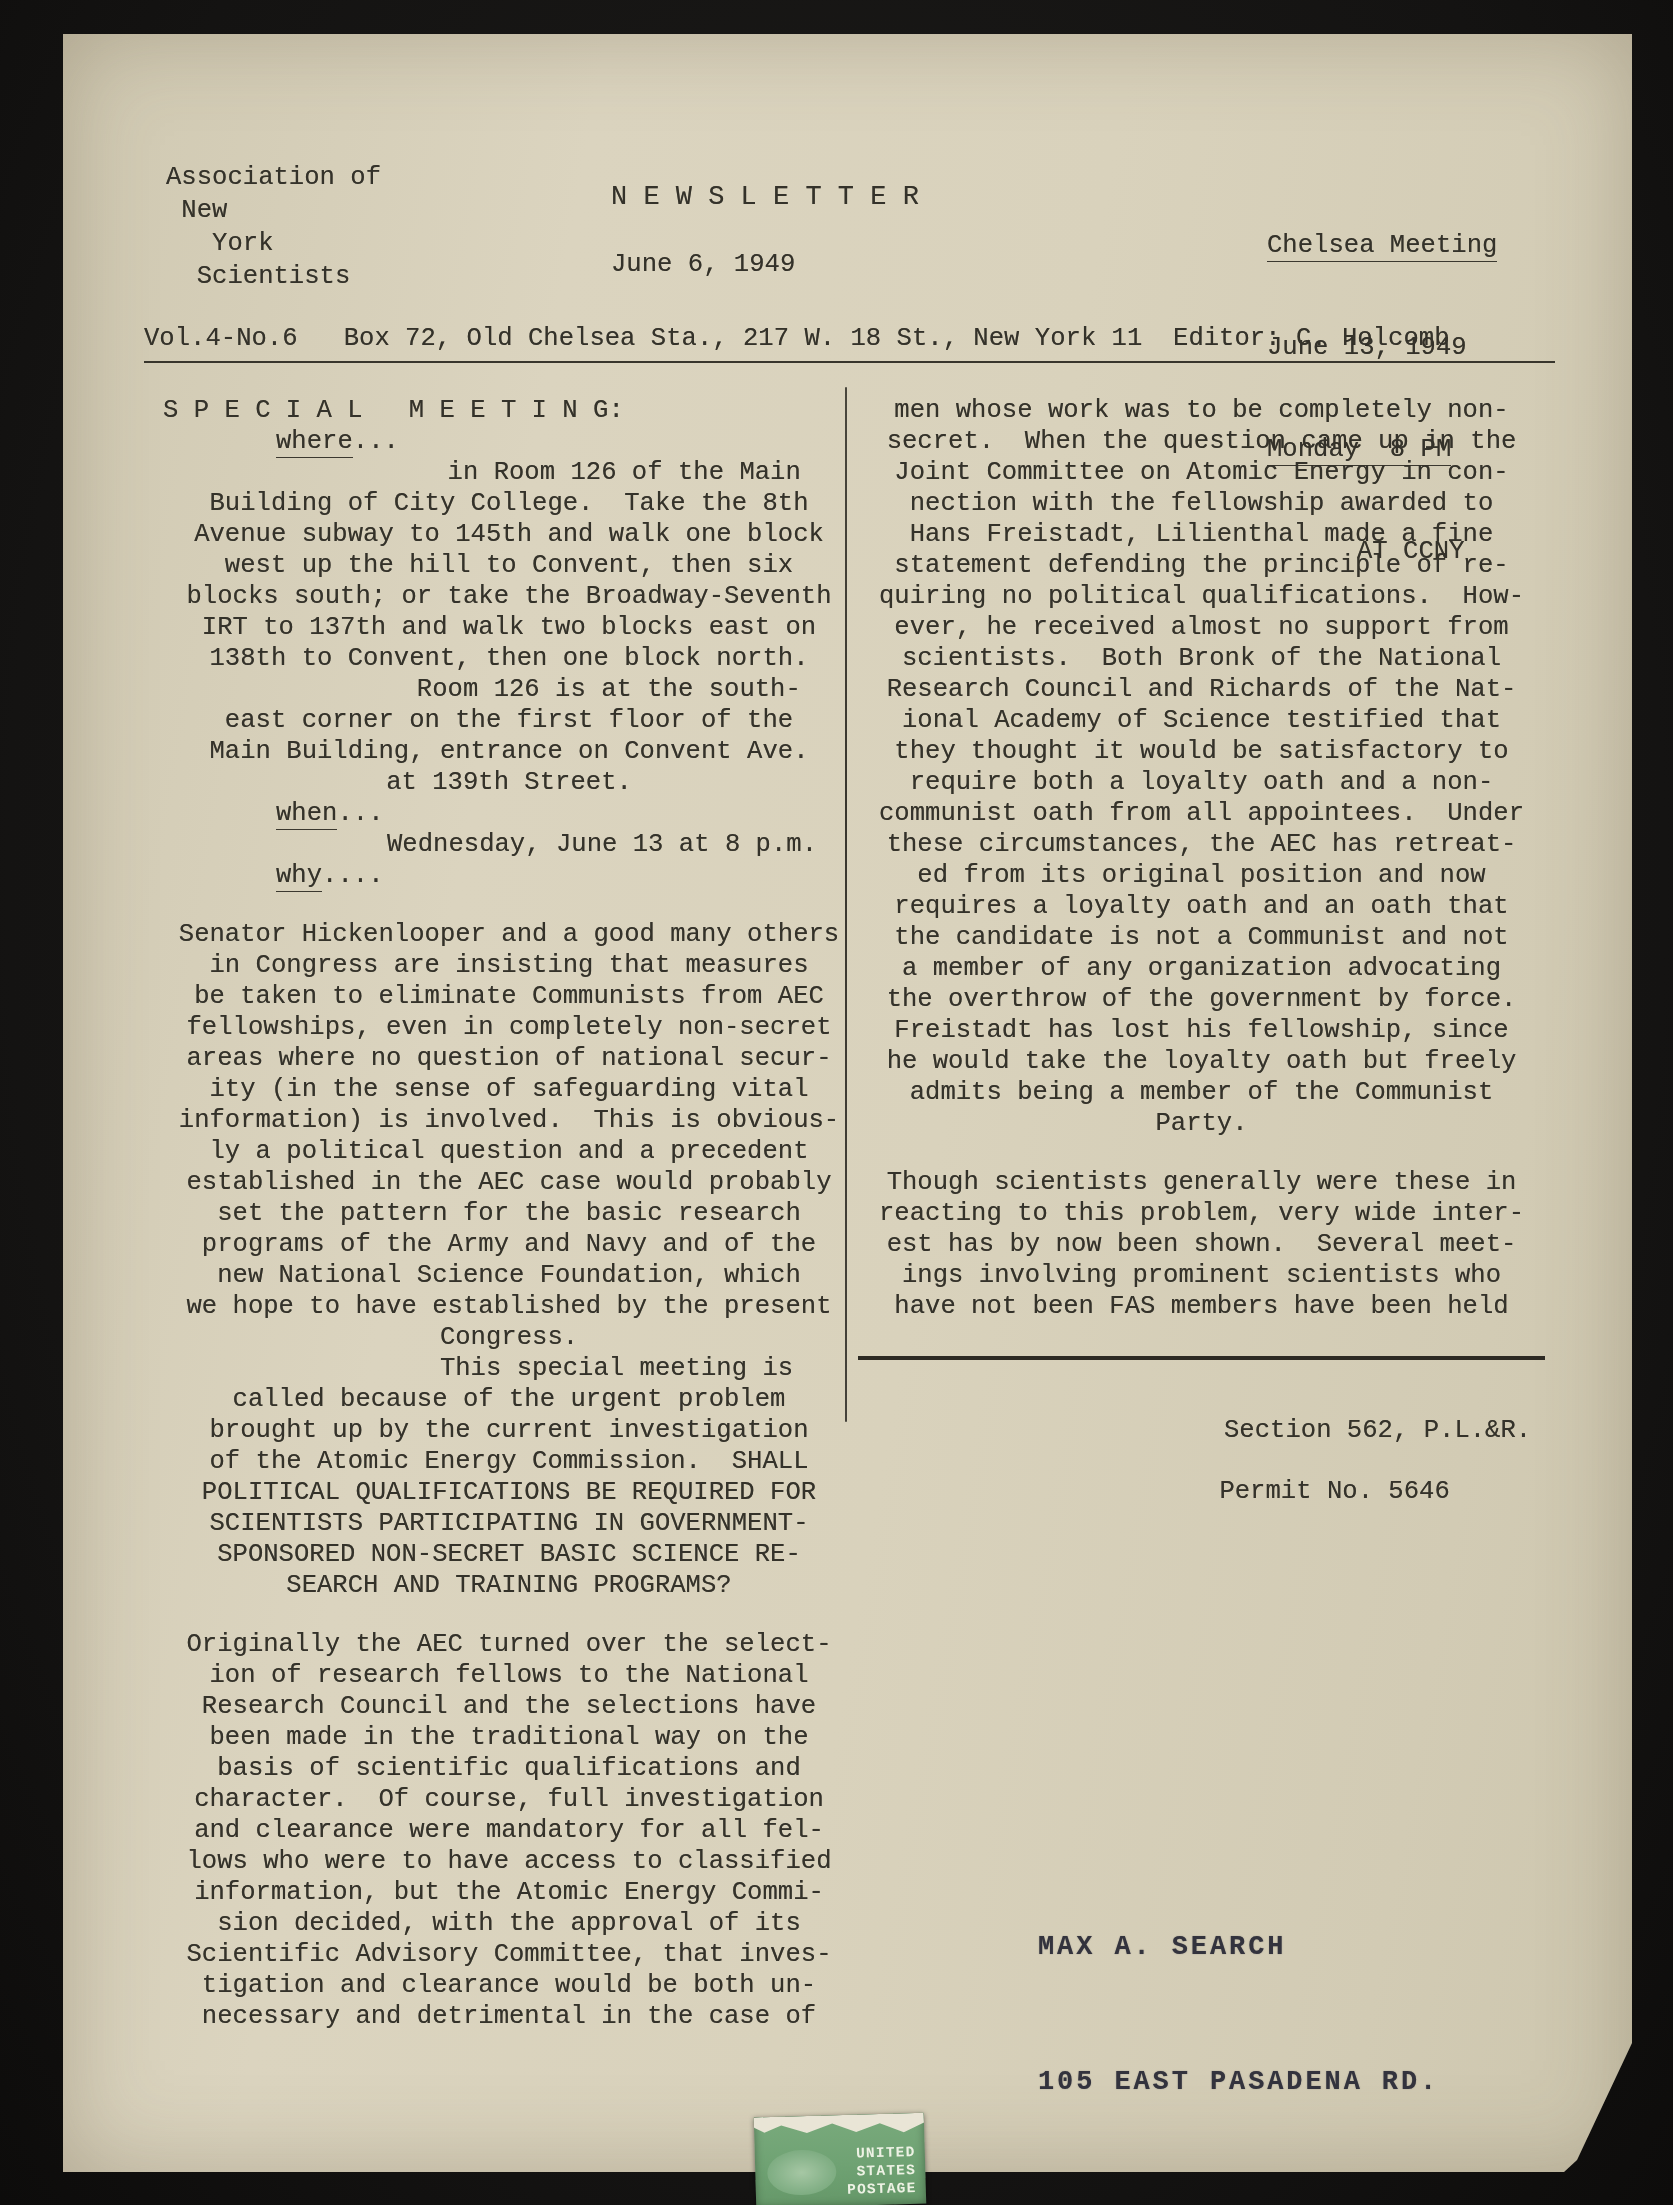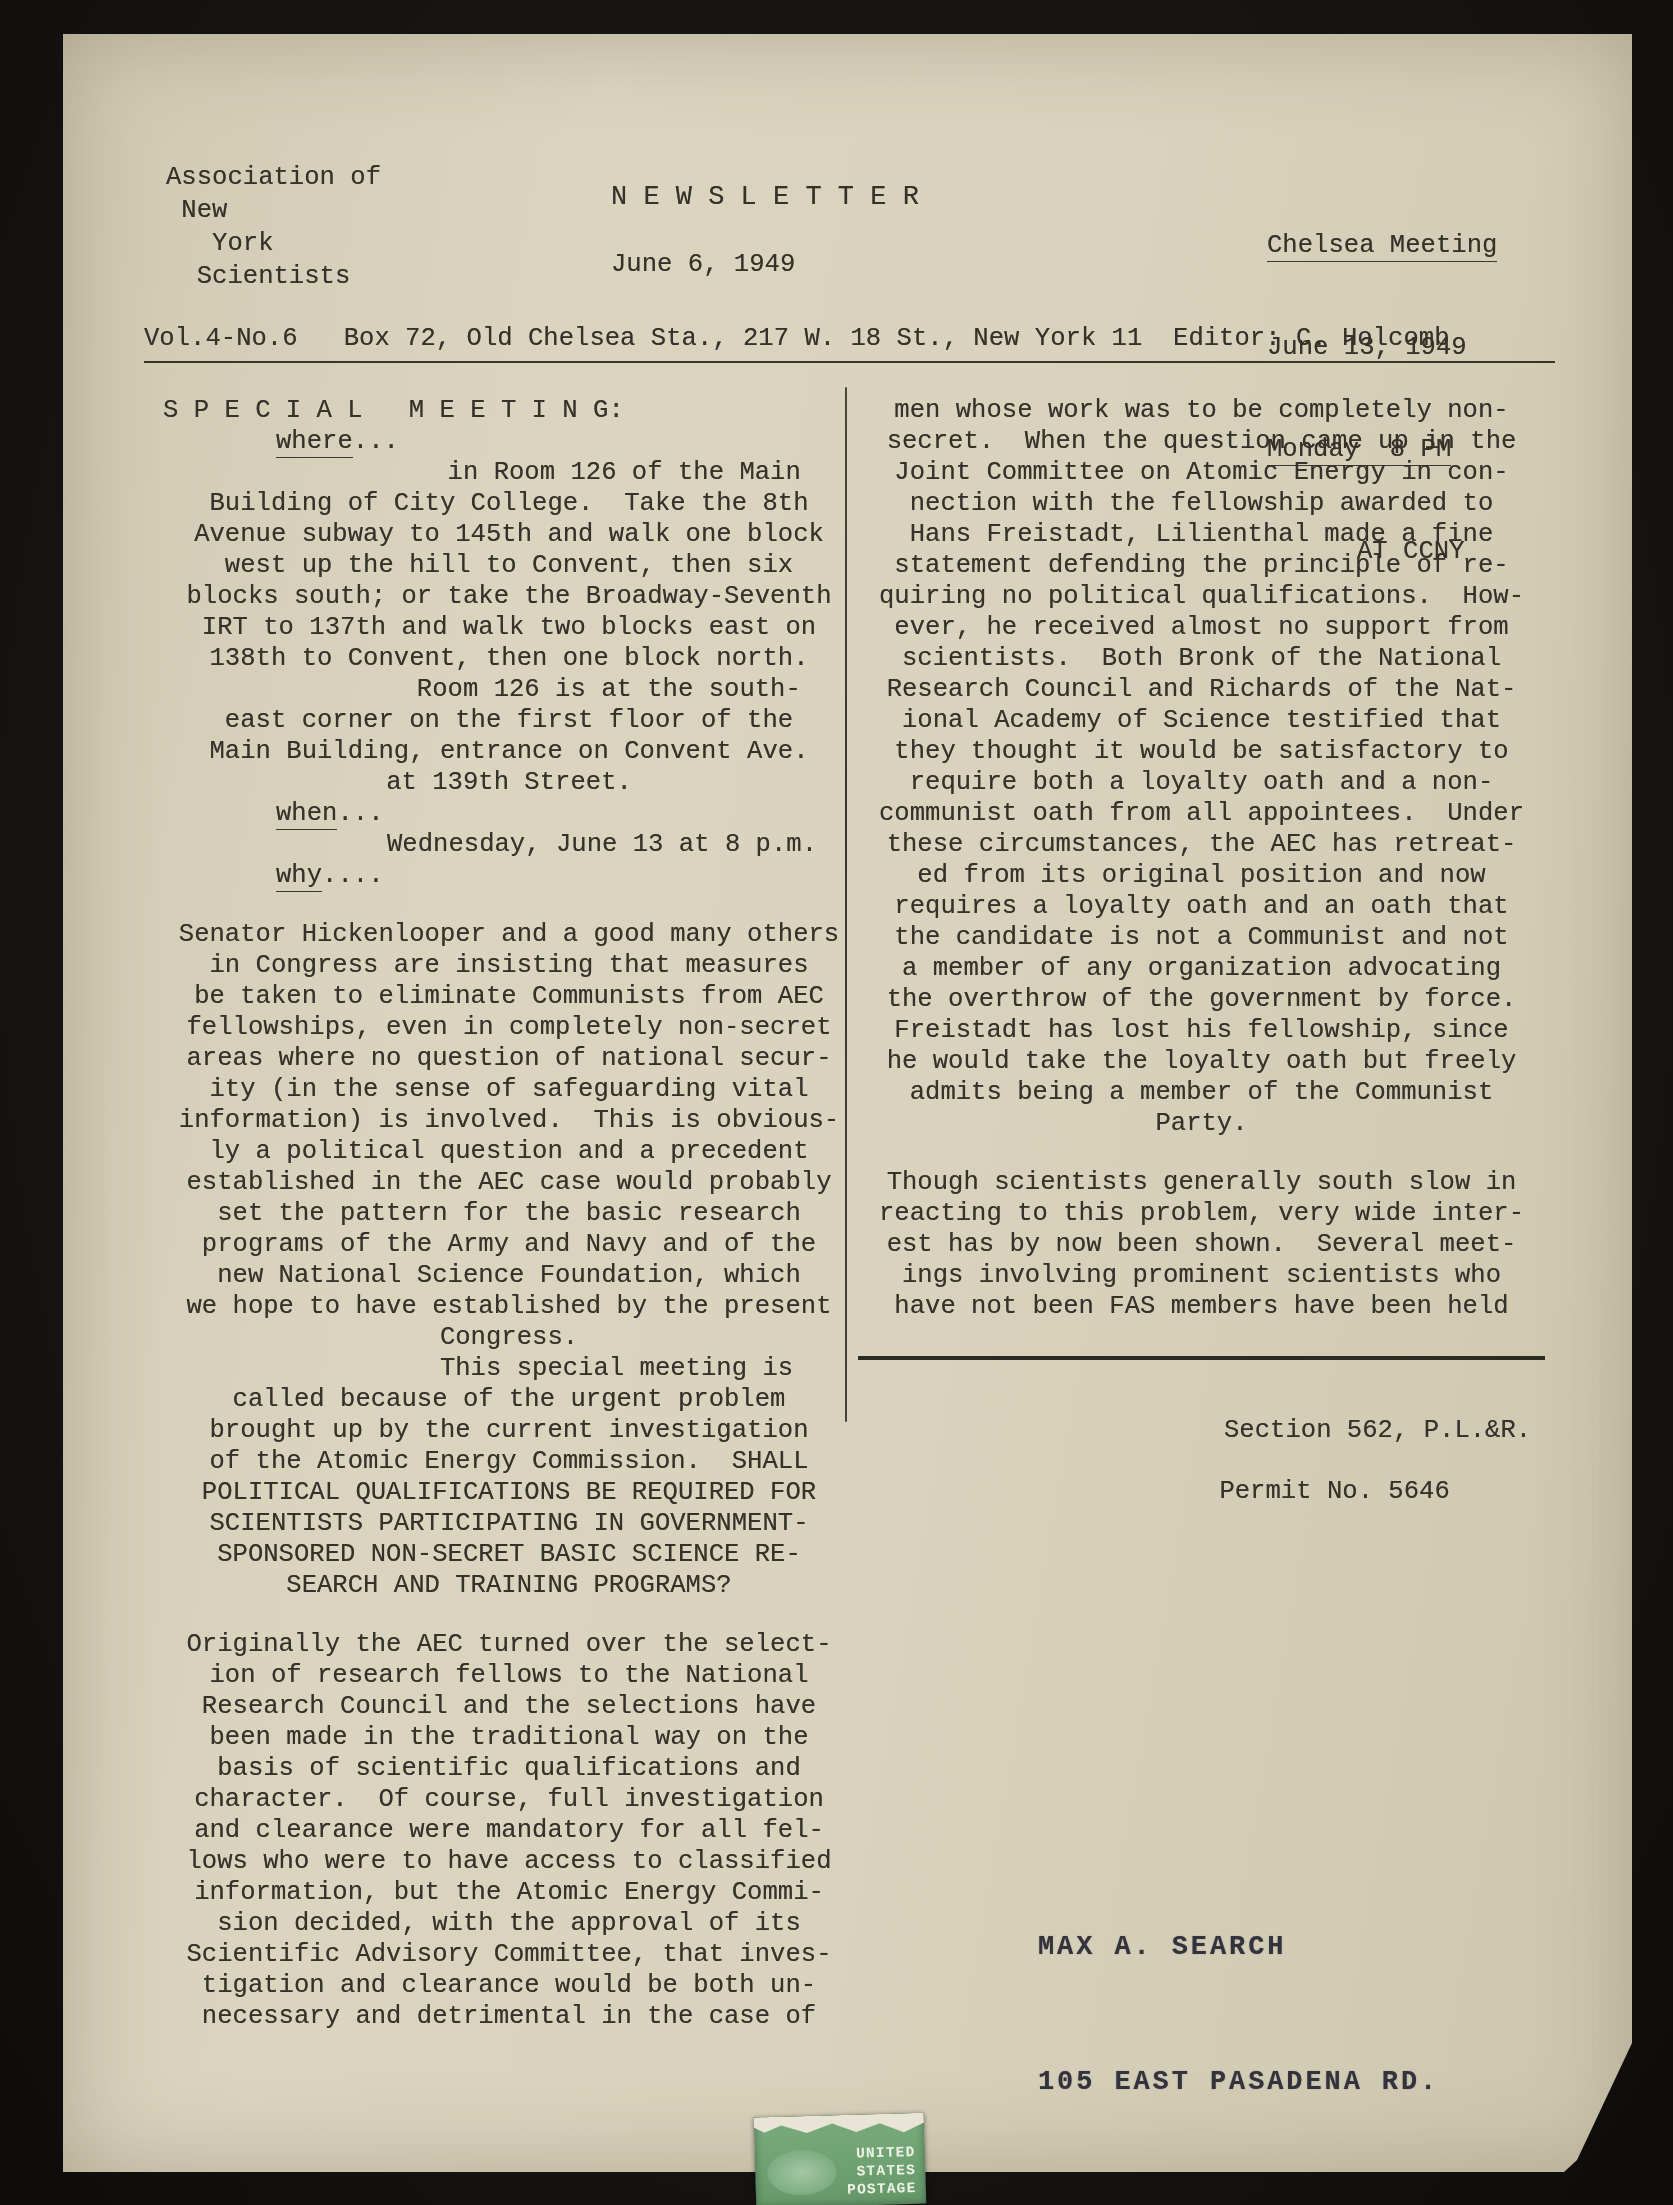--- a/index.html
+++ b/index.html
@@ -262,21 +262,21 @@
 these circumstances, the AEC has retreat-
 ed from its original position and now
 requires a loyalty oath and an oath that
 the candidate is not a Communist and not
 a member of any organization advocating
 the overthrow of the government by force.
 Freistadt has lost his fellowship, since
 he would take the loyalty oath but freely
 admits being a member of the Communist
 Party.</div>
-      <div class="para gap">Though scientists generally south slow in
+      <div class="para gap">Though scientists generally were these in
 reacting to this problem, very wide inter-
 est has by now been shown.  Several meet-
 ings involving prominent scientists who
 have not been FAS members have been held</div>
       <div class="rule"></div>
       <div class="permit">
         <div class="permit-l1">Section 562, P.L.&amp;R.</div>
         <div class="permit-l2">Permit No. 5646</div>
       </div>
     </section>

